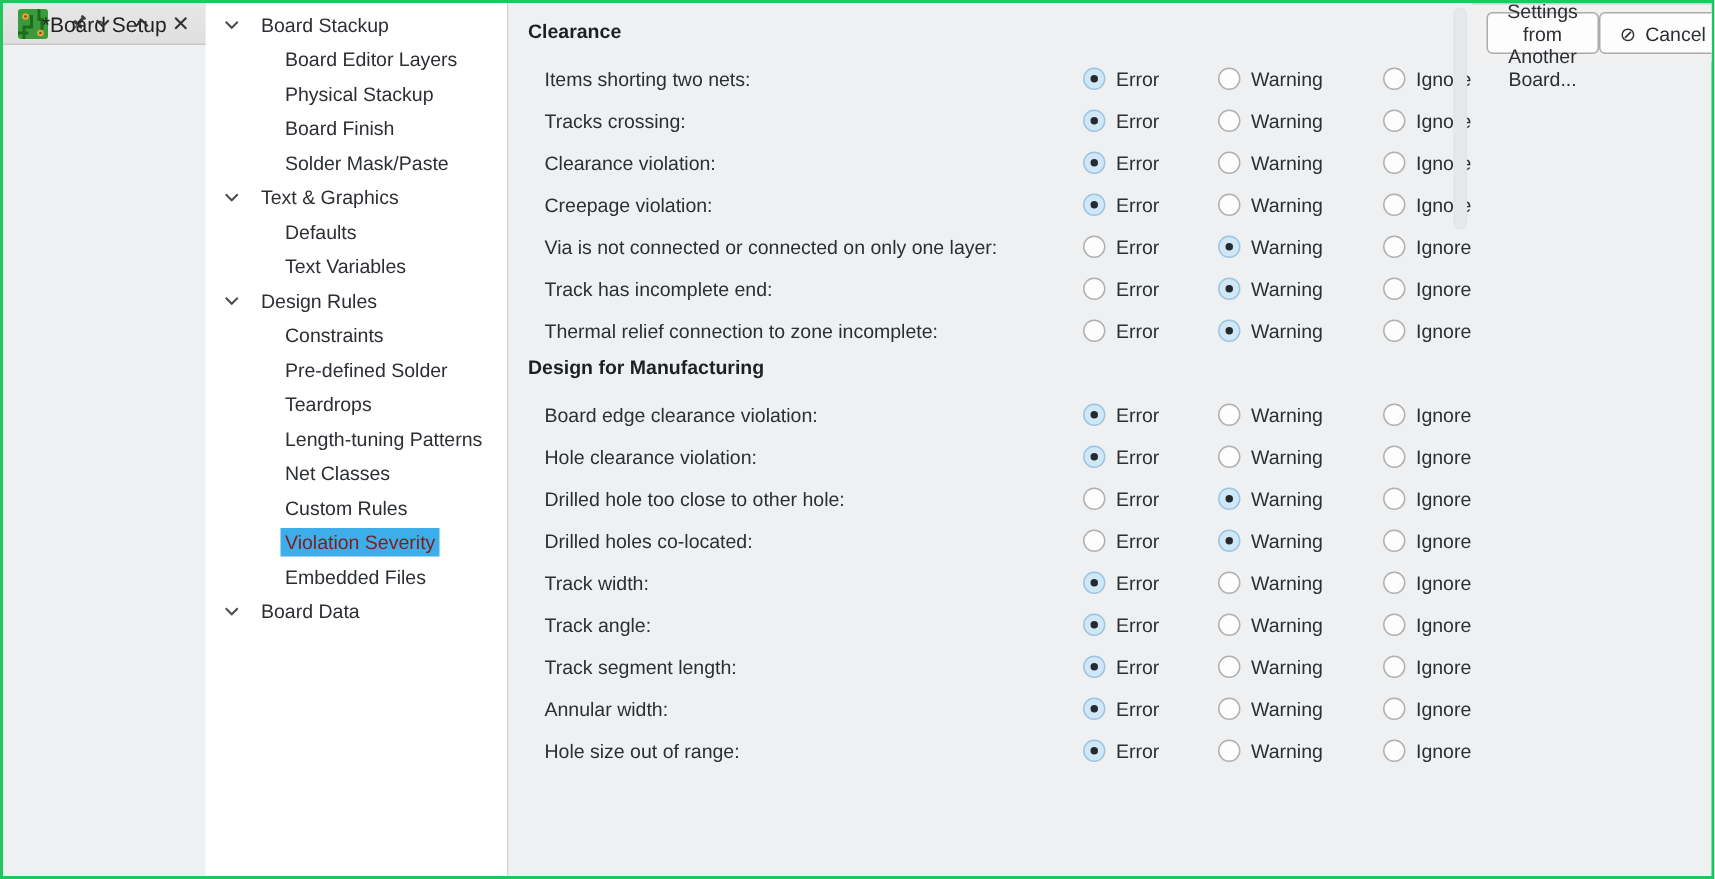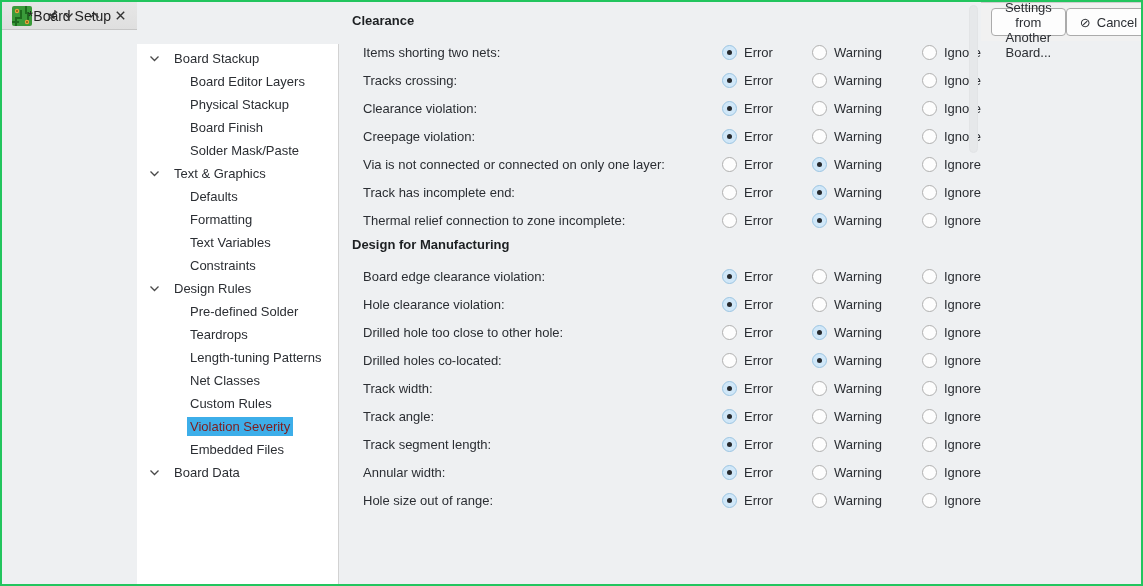--- a/index.html
+++ b/index.html
@@ -37,21 +37,20 @@
   }
   .win-btn { width: 17px; height: 17px; display: flex; align-items: center; justify-content: center; cursor: default; }
   
   .body { flex: 1 1 auto; display: flex; min-height: 0; }
   .sidebar {
     width: 202px; flex: 0 0 202px;
     background: #ffffff;
     border-right: 1px solid #d2d2d2;
     padding-top: 3px;
     overflow: hidden;
-    margin-top: 42px;
   }
   .tree-item {
     height: 23px; display: flex; align-items: center;
     white-space: nowrap; cursor: default; color: #2b2e33;
   }
   .tree-item .chev {
     width: 13px; height: 13px; margin-left: 11px; margin-right: 10px;
     display: inline-flex; align-items: center; justify-content: center;
     flex: 0 0 13px; color: #4a4a4a;
   }
@@ -174,35 +173,32 @@
             <svg width="11" height="11" viewBox="0 0 11 11">
               <path d="M1.5 3.5 L5.5 7.5 L9.5 3.5" stroke="#4a4a4a" stroke-width="1.3" fill="none"></path>
             </svg>
           </span>
           <span class="lbl">Text &amp; Graphics</span>
         </div>
         <div class="tree-item child">
           <span class="lbl">Defaults</span>
         </div>
         <div class="tree-item child">
-          <span class="lbl">Formatting</span>
-        </div>
-        <div class="tree-item child">
           <span class="lbl">Text Variables</span>
-        </div>
-        <div class="tree-item child">
-          <span class="lbl">Constraints</span>
         </div>
         <div class="tree-item">
           <span class="chev">
             <svg width="11" height="11" viewBox="0 0 11 11">
               <path d="M1.5 3.5 L5.5 7.5 L9.5 3.5" stroke="#4a4a4a" stroke-width="1.3" fill="none"></path>
             </svg>
           </span>
           <span class="lbl">Design Rules</span>
+        </div>
+        <div class="tree-item child">
+          <span class="lbl">Constraints</span>
         </div>
         <div class="tree-item child">
           <span class="lbl">Pre-defined Solder</span>
         </div>
         <div class="tree-item child">
           <span class="lbl">Teardrops</span>
         </div>
         <div class="tree-item child">
           <span class="lbl">Length-tuning Patterns</span>
         </div>

